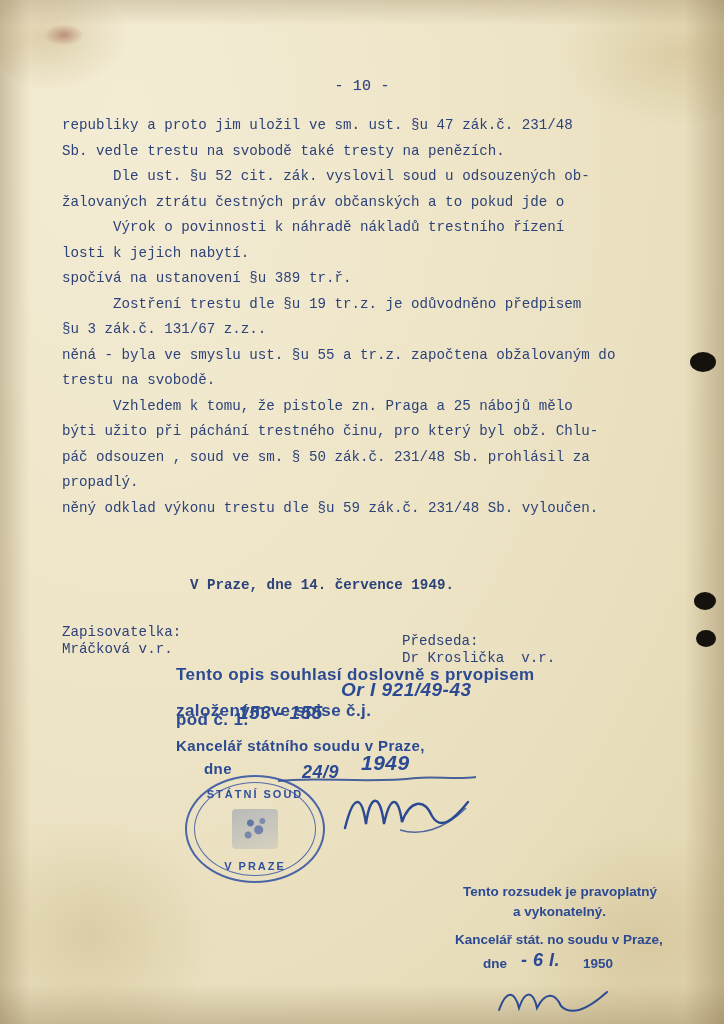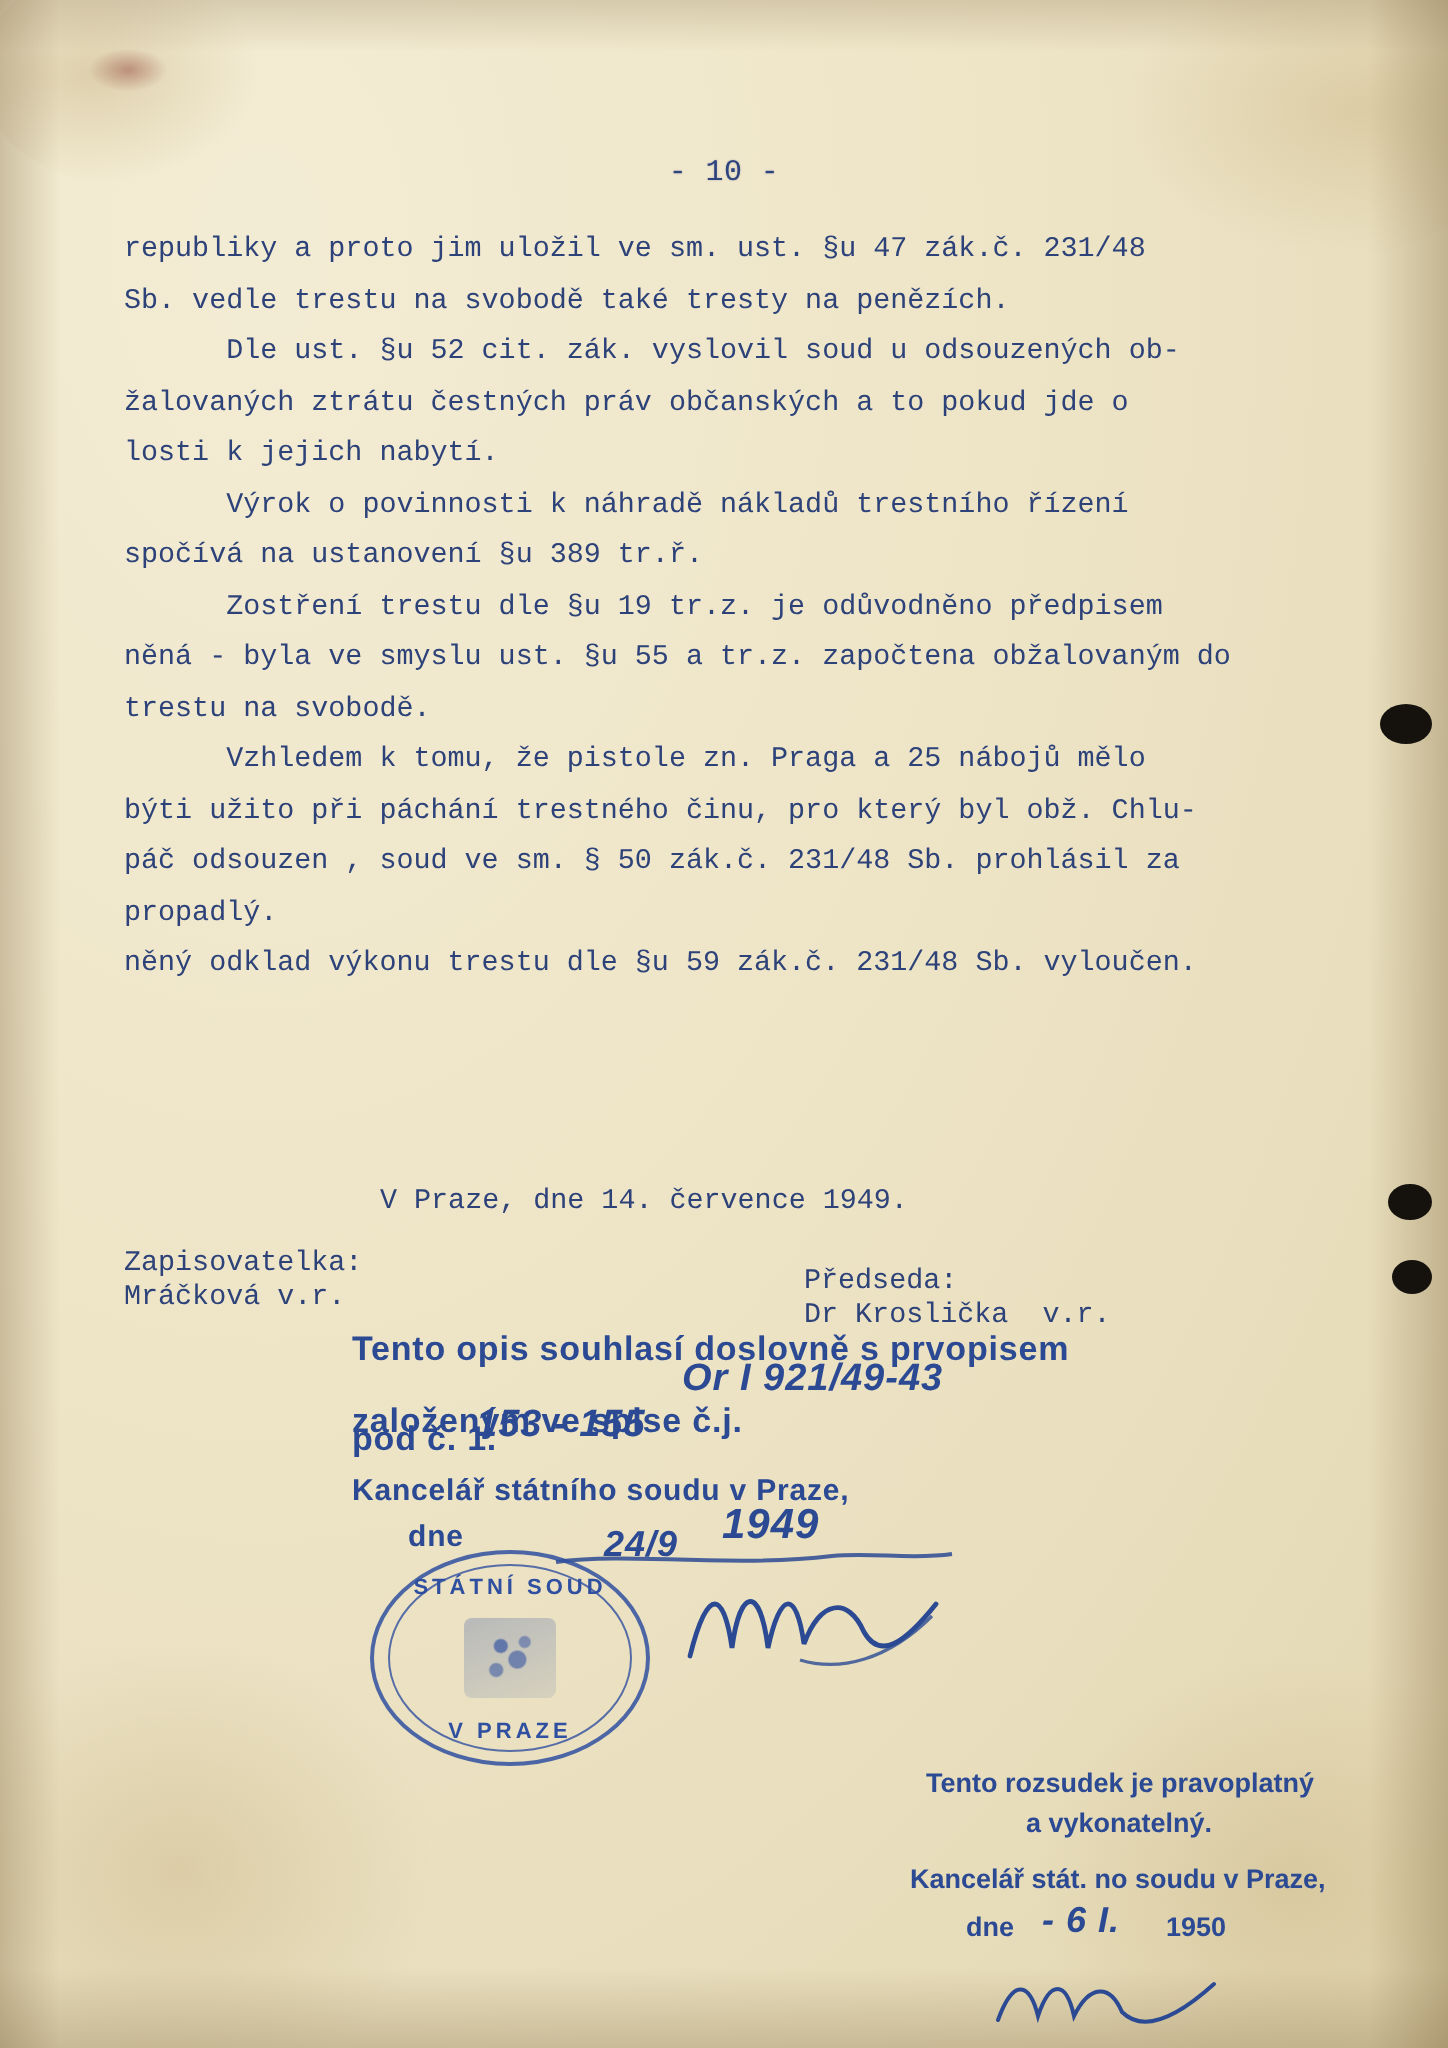--- a/index.html
+++ b/index.html
@@ -201,35 +201,36 @@
   <div class="blotch" style="left:694px;top:592px;width:22px;height:18px;background:#15120d;"></div>
   <div class="blotch" style="left:696px;top:630px;width:20px;height:17px;background:#15120d;"></div>
 
   <div class="typed" id="pagenum">- 10 -</div>
 
   <div id="body-block">
     <span class="bodyline">republiky a proto jim uložil ve sm. ust. §u 47 zák.č. 231/48</span>
     <span class="bodyline">Sb. vedle trestu na svobodě také tresty na penězích.</span>
     <span class="bodyline">      Dle ust. §u 52 cit. zák. vyslovil soud u odsouzených ob-</span>
     <span class="bodyline">žalovaných ztrátu čestných práv občanských a to pokud jde o</span>
+    <span class="bodyline">      Výrok o povinnosti k náhradě nákladů trestního řízení</span>
     <span class="bodyline">losti k jejich nabytí.</span>
-    <span class="bodyline">      Výrok o povinnosti k náhradě nákladů trestního řízení</span>
     <span class="bodyline">spočívá na ustanovení §u 389 tr.ř.</span>
     <span class="bodyline">      Zostření trestu dle §u 19 tr.z. je odůvodněno předpisem</span>
+    <span class="bodyline">§u 3 zák.č. 131/67 z.z..</span>
     <span class="bodyline">něná - byla ve smyslu ust. §u 55 a tr.z. započtena obžalovaným do</span>
     <span class="bodyline">trestu na svobodě.</span>
     <span class="bodyline">      Vzhledem k tomu, že pistole zn. Praga a 25 nábojů mělo</span>
     <span class="bodyline">býti užito při páchání trestného činu, pro který byl obž. Chlu-</span>
     <span class="bodyline">páč odsouzen , soud ve sm. § 50 zák.č. 231/48 Sb. prohlásil za</span>
     <span class="bodyline">propadlý.</span>
     <span class="bodyline">něný odklad výkonu trestu dle §u 59 zák.č. 231/48 Sb. vyloučen.</span>
   </div>
 
   <div id="sig-block">
-    <span class="sig-line" style="left:128px;top:16px;">V Praze, dne 14. července 1949.</span>
+    <span class="sig-line" style="left:128px;top:0;font-weight:bold;">V Praze, dne 14. července 1949.</span>
     <span class="sig-line" style="left:0;top:47px;">Zapisovatelka:</span>
     <span class="sig-line" style="left:0;top:64px;">Mráčková v.r.</span>
     <span class="sig-line" style="left:340px;top:56px;">Předseda:</span>
     <span class="sig-line" style="left:340px;top:73px;">Dr Kroslička  v.r.</span>
   </div>
 
   <div id="cert-block">
     <span class="cline ink-stamp" style="left:0;top:0;">Tento opis souhlasí doslovně s prvopisem</span>
     <span class="cline ink-stamp" style="left:0;top:36px;">založeným ve spise č.j.</span>
     <span class="cline hw" style="left:165px;top:14px;font-size:19px;">Or I 921/49-43</span>

